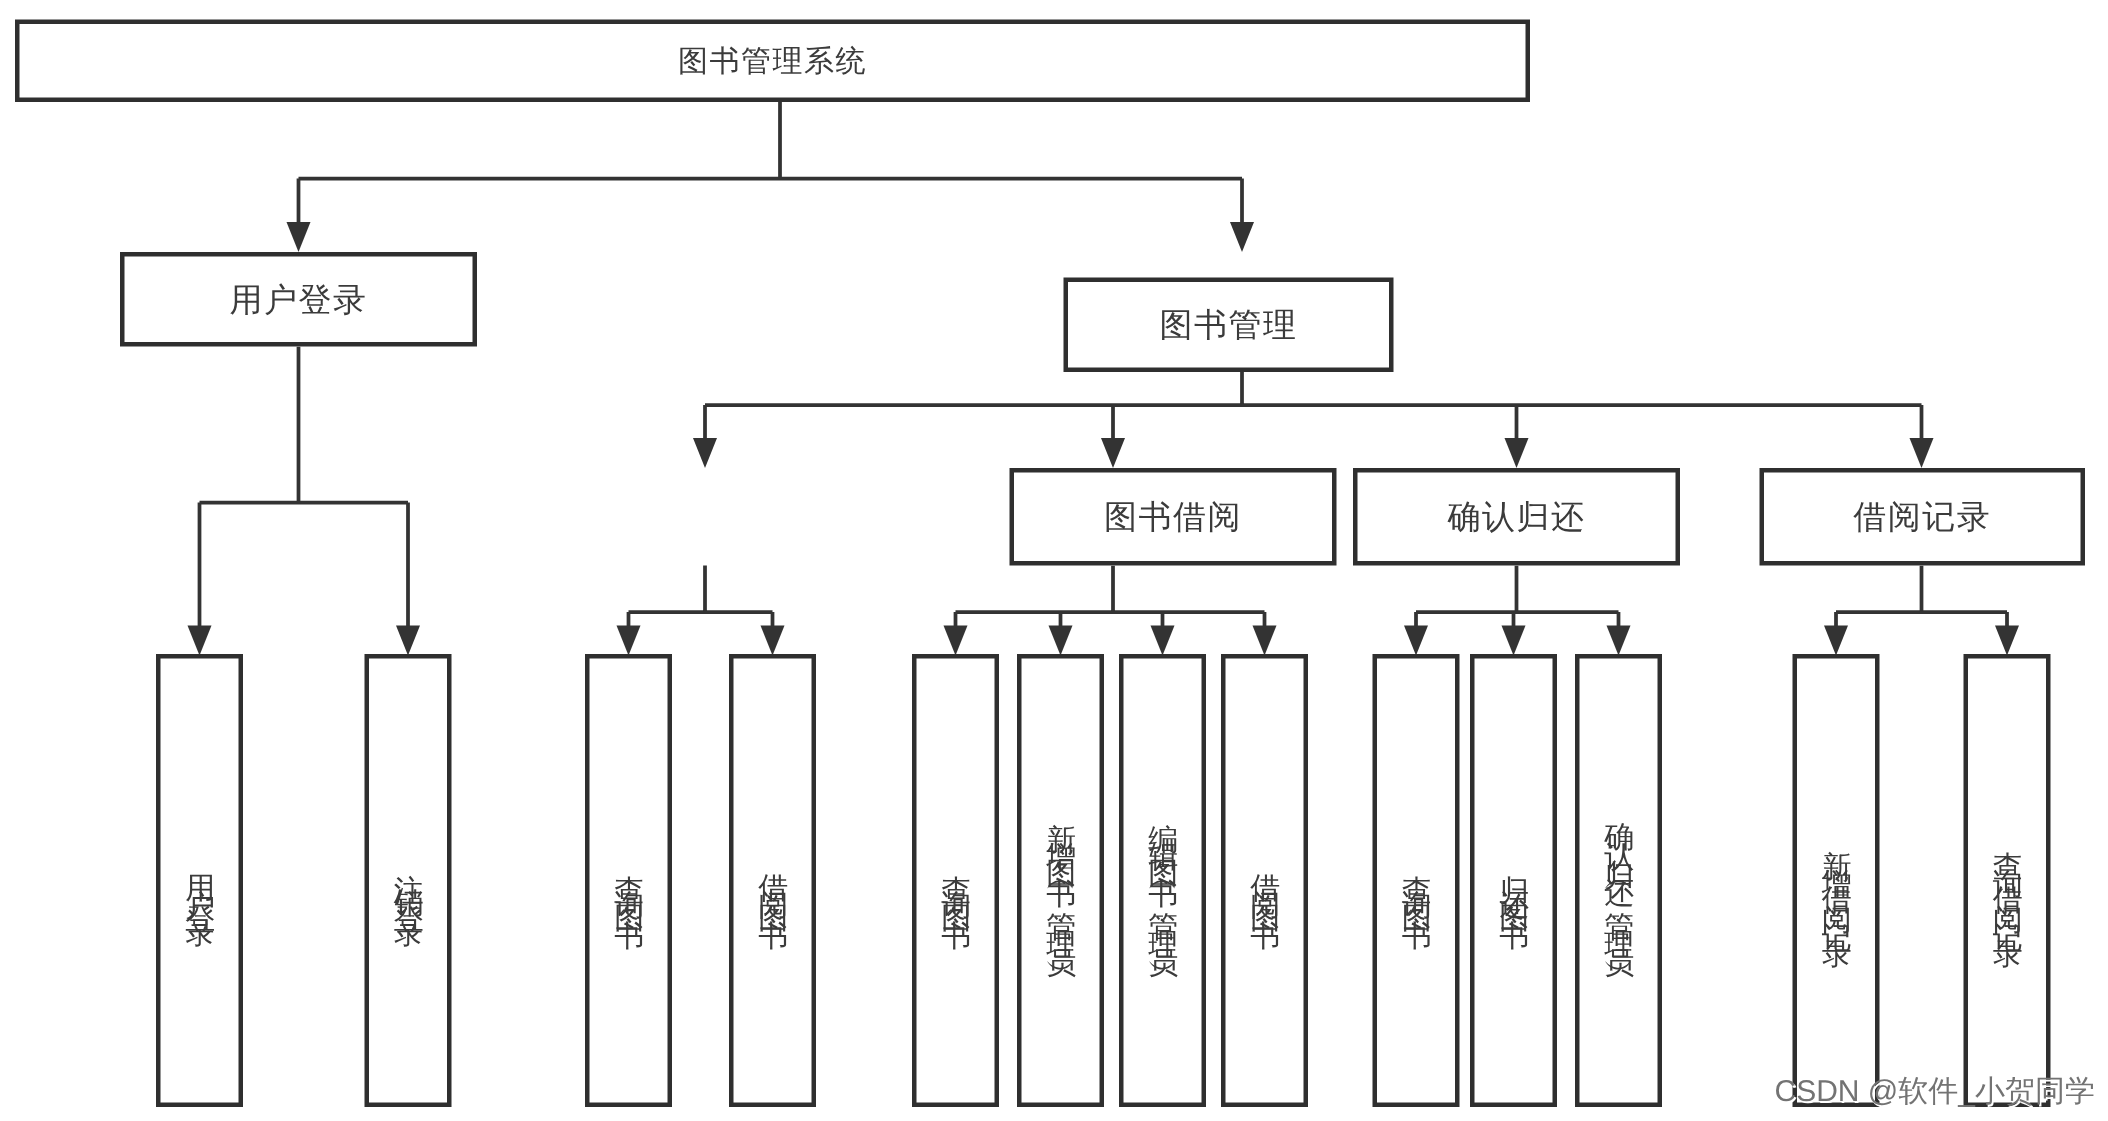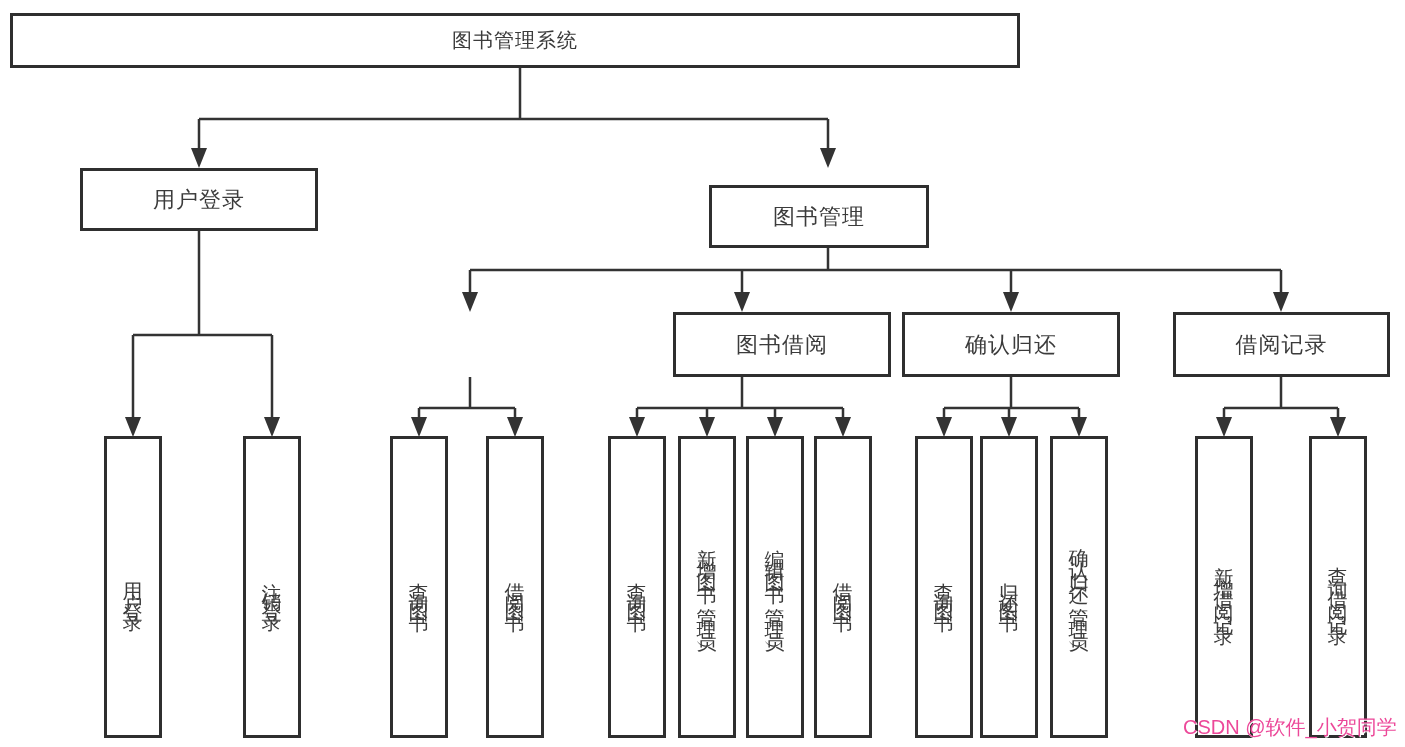--- a/index.html
+++ b/index.html
@@ -54,21 +54,21 @@
   .pos-c1 { left: 608px; }  .pos-c2 { left: 678px; }
   .pos-c3 { left: 746px; }  .pos-c4 { left: 814px; }
   .pos-d1 { left: 915px; }  .pos-d2 { left: 980px; }  .pos-d3 { left: 1050px; }
   .pos-e1 { left: 1195px; } .pos-e2 { left: 1309px; }
   .watermark {
     position: absolute;
     left: 1183px;
     top: 714px;
     z-index: 10;
     font-size: 20px;
-    color: #ec4899;
+    color: #737373;
     text-shadow: 1px 1px 0 #ffffff;
     white-space: nowrap;
   }
 </style>
 </head>
 <body>
 
 <div class="canvas">
 
   <svg class="connectors" viewBox="0 0 1405 747" xmlns="http://www.w3.org/2000/svg">

